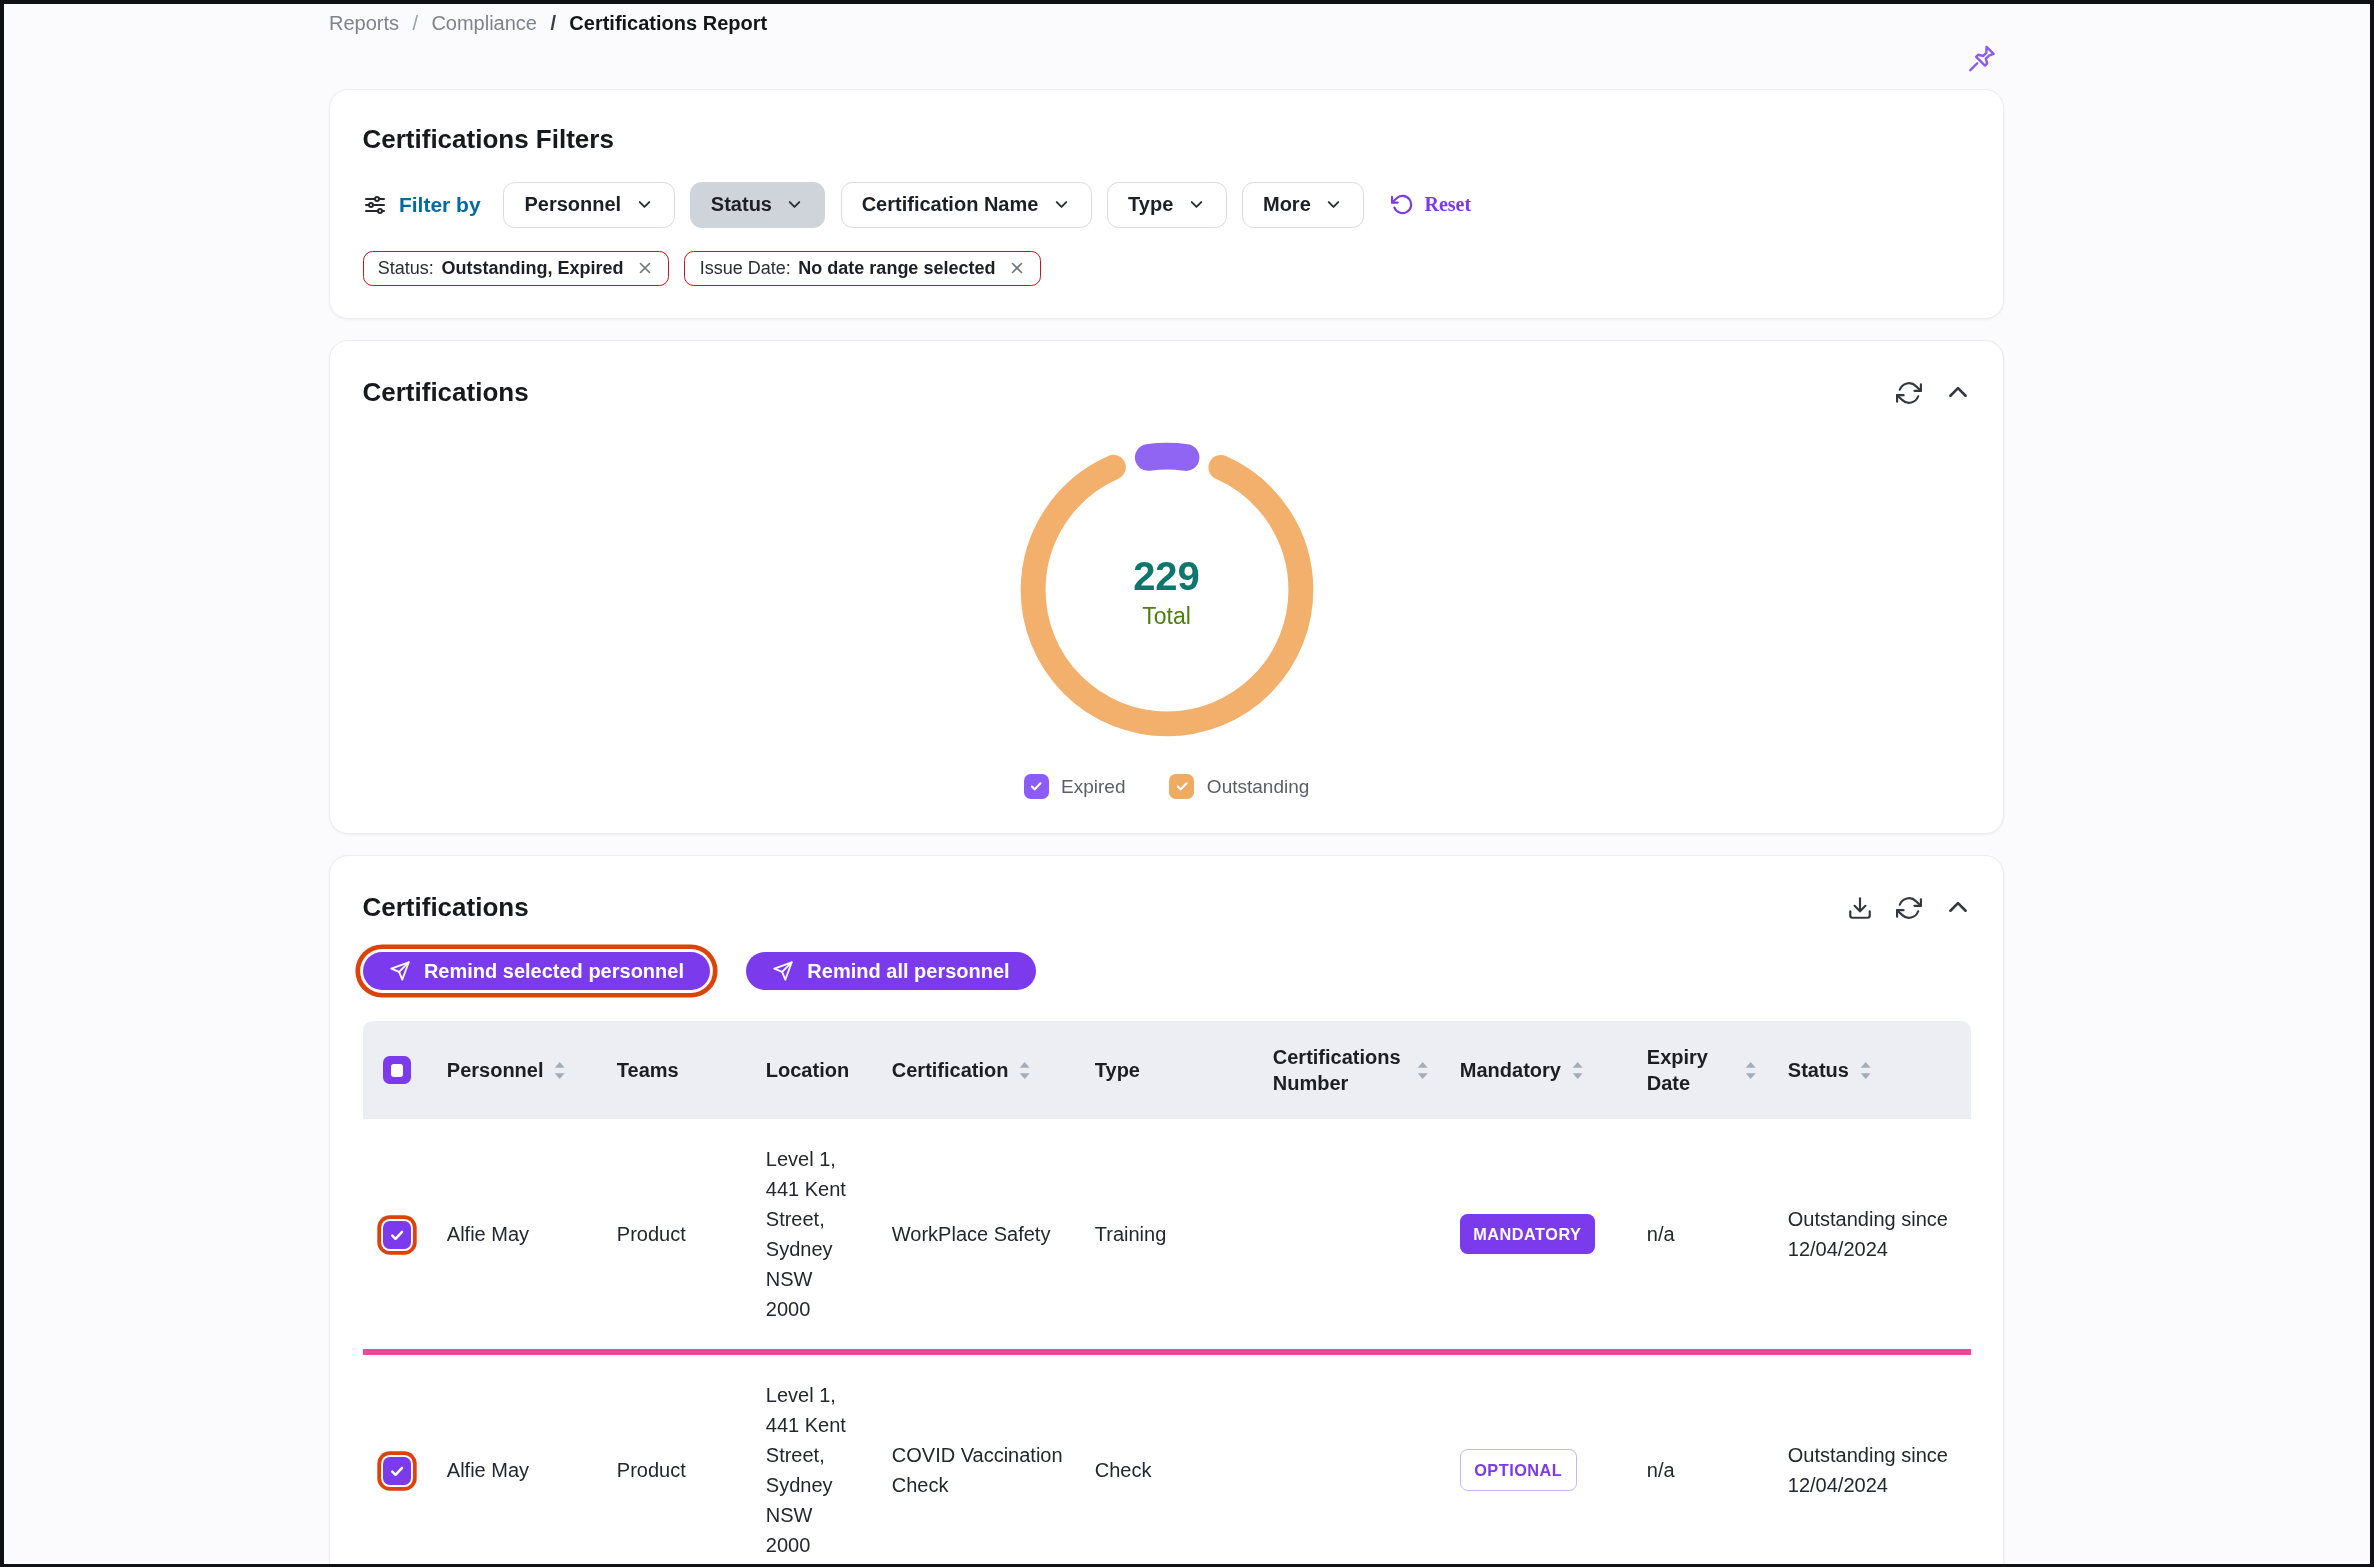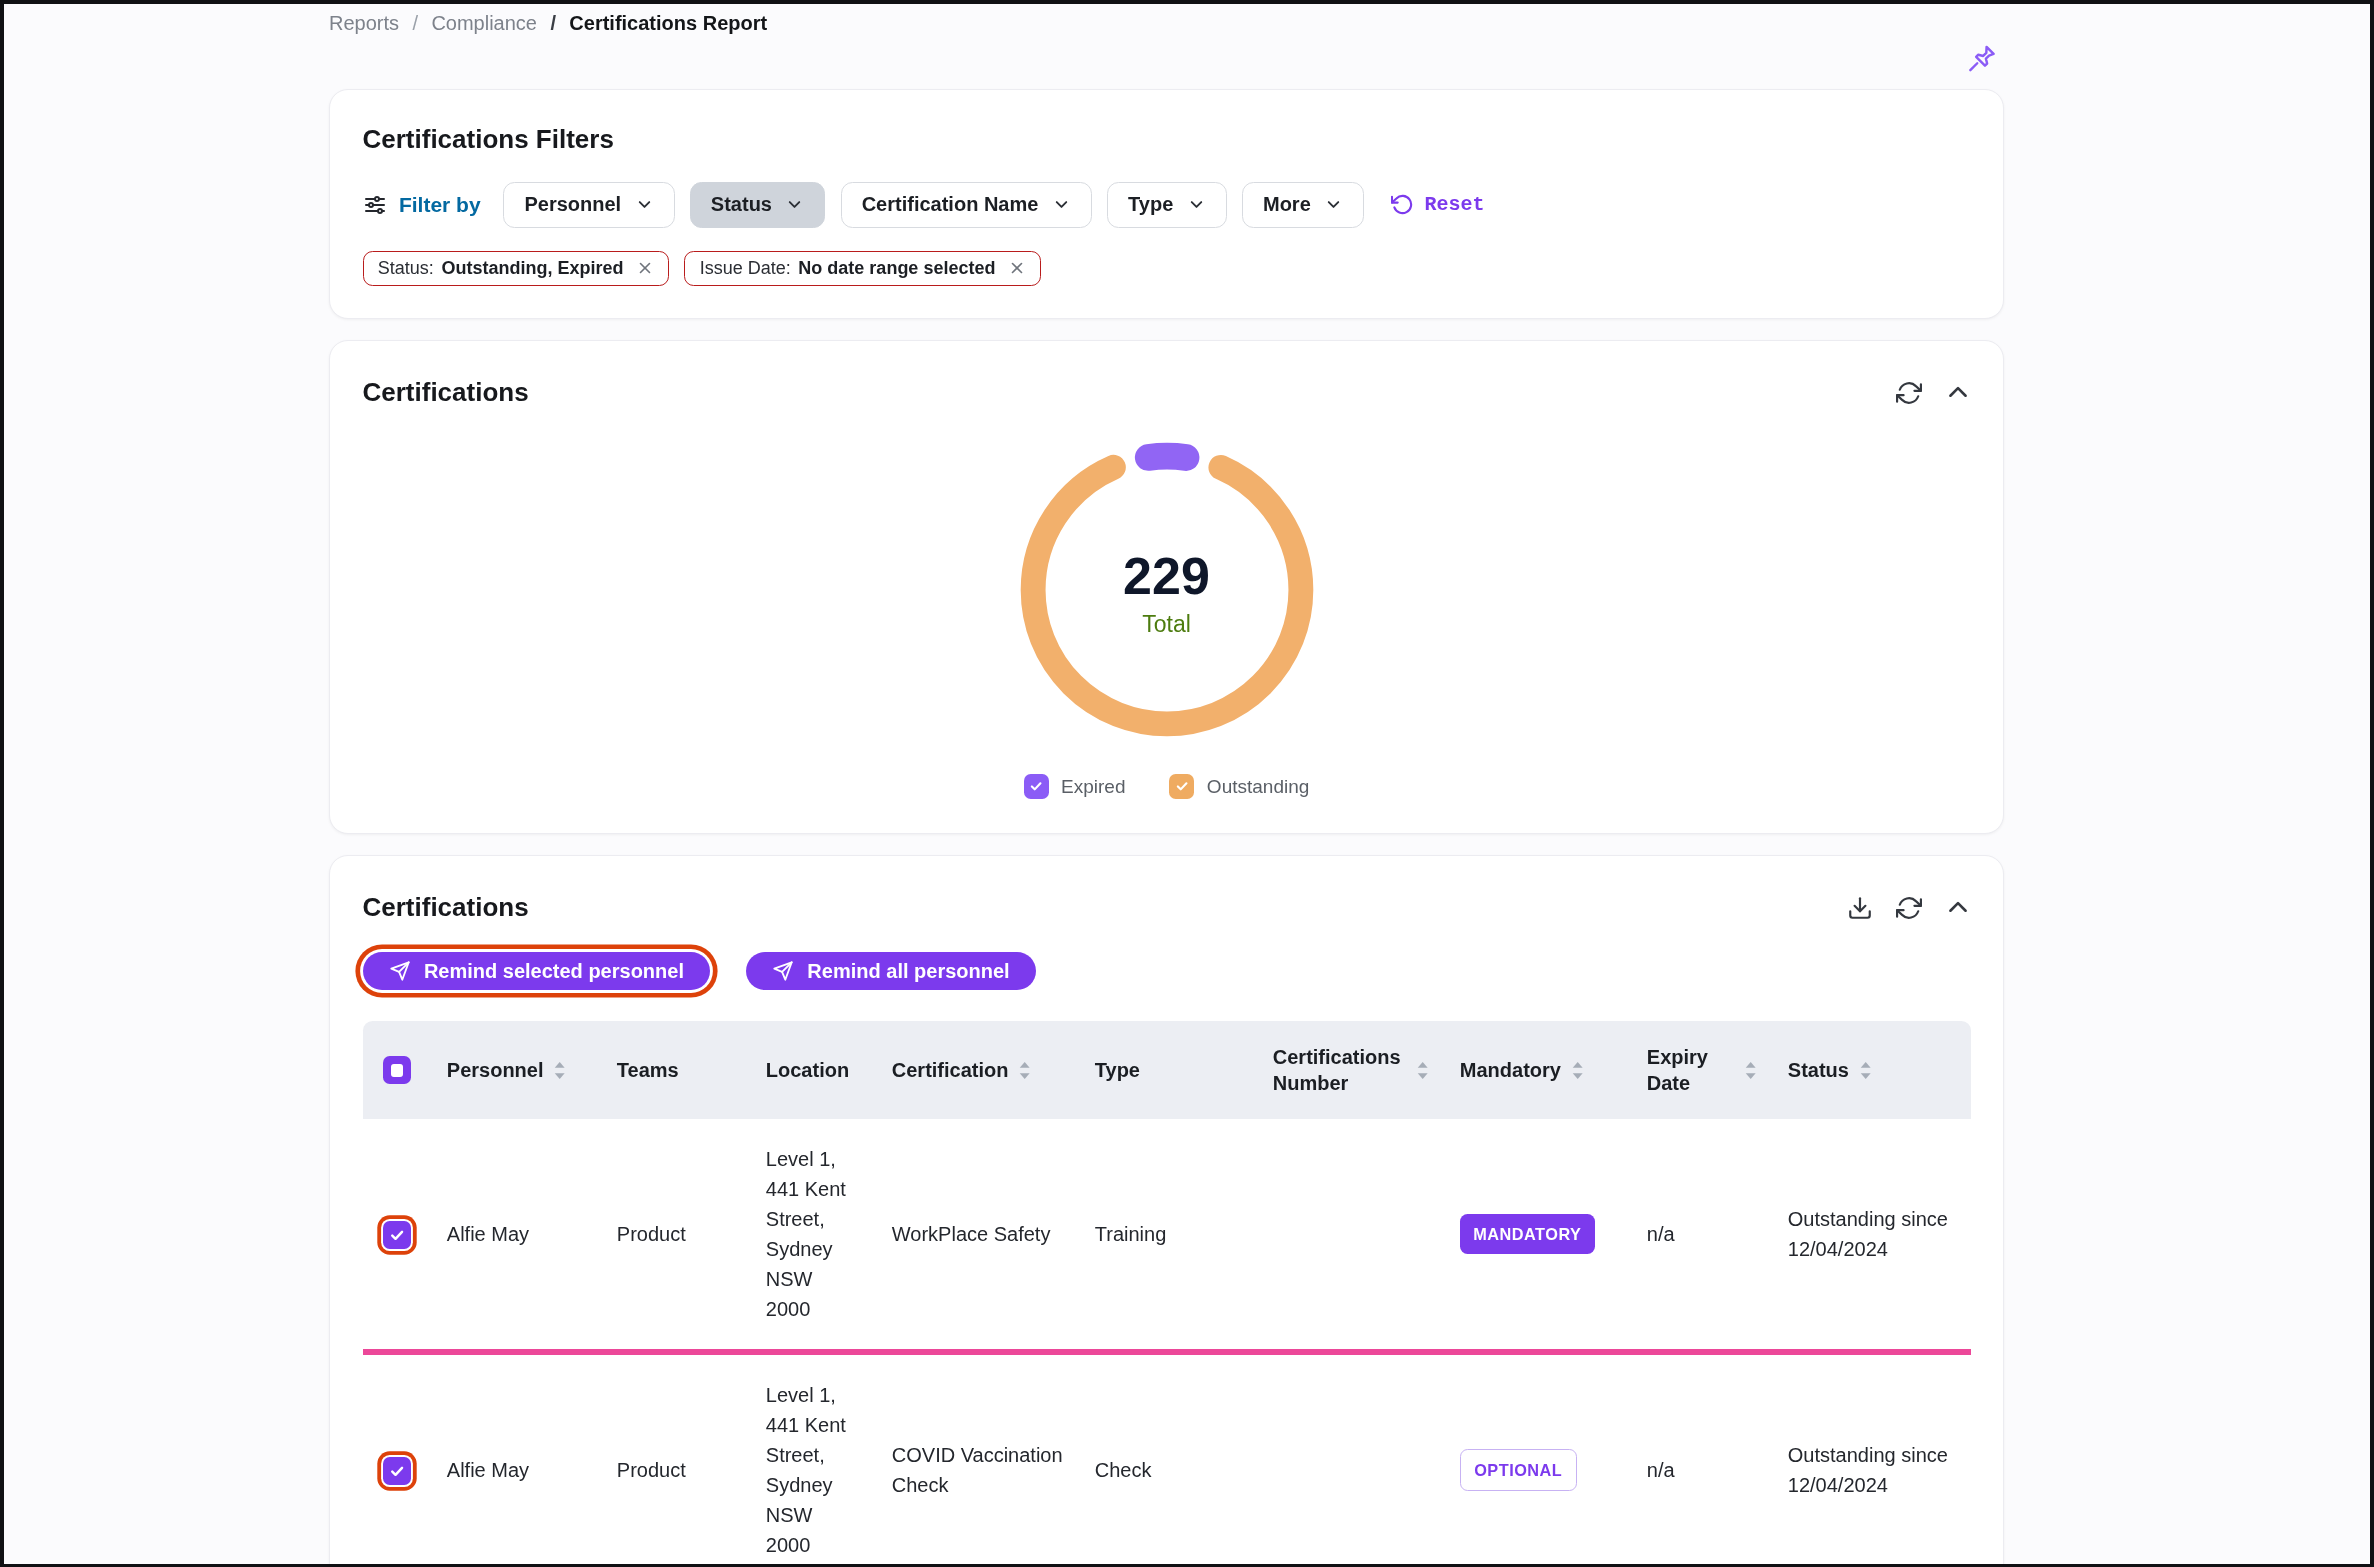--- a/index.html
+++ b/index.html
@@ -36,33 +36,33 @@
   .filters-card { margin-top:54px; padding:34px 32.5px 32.5px; }
   .filter-row { display:flex; align-items:center; margin-top:27px; gap:15.3px; }
   .filter-by { display:flex; align-items:center; gap:12.4px; font-size:21px; font-weight:700; margin-right:7.6px; color:#0369a1; }
   .filter-by .icon { width:24px; height:24px; color:#24272d; }
   .dd { display:inline-flex; align-items:center; gap:13.4px; height:46px; padding:0 20px; background:#fff;
         border:1.5px solid #d8dbe0; border-radius:11.5px; font-size:20px; font-weight:600; color:#1c1f24;
         font-family:inherit; cursor:pointer; }
   .dd .icon { width:19px; height:19px; color:#2b2f35; }
   .dd.active { background:#cfd4db; border-color:#cfd4db; }
   .reset-btn { display:inline-flex; align-items:flex-end; gap:10.5px; color:#7c3aed; font-size:20px; font-weight:600;
-        background:none; border:none; font-family:Liberation Mono, monospace; margin-left:11.5px; cursor:pointer; }
+        background:none; border:none; font-family:Liberation Serif, serif; margin-left:11.5px; cursor:pointer; }
   .reset-btn .icon { width:23px; height:23px; }
   .chips-row { display:flex; gap:15.3px; margin-top:23px; }
   .chip { display:inline-flex; align-items:center; gap:7.6px; border:1px solid #b91c1c; background:#fff;
         border-radius:9.6px; padding:0 14.3px; height:35px; font-size:18px; color:#2a2d33; }
   .chip b { font-weight:700; color:#1c1f24; }
   .chip .x { width:18px; height:18px; color:#6f747c; margin-left:4.8px; cursor:pointer; }
 
   
   .chart-card { margin-top:21px; padding:36px 32.5px 34px; }
   .donut-wrap { width:306px; margin:29px auto 0; position:relative; }
   .donut-center { position:absolute; inset:0; display:flex; flex-direction:column; align-items:center; justify-content:center; gap:4.8px; }
-  .donut-value { font-size:52px; font-weight:700; color:#0f172a; }
+  .donut-value { font-size:40px; font-weight:700; color:#0f766e; }
   .donut-label { font-size:23px; color:#4d7c0f; }
   .legend { display:flex; justify-content:center; gap:44px; margin-top:27px; }
   .legend-item { display:flex; align-items:center; gap:12.4px; font-size:19px; color:#5a5f66; }
   .lg-cbx { width:25px; height:25px; border-radius:6.7px; display:inline-flex; align-items:center; justify-content:center; color:#fff; cursor:pointer; }
   .lg-cbx svg { width:14.3px; height:14.3px; }
   .lg-cbx.purple { background:#8b5cf6; }
   .lg-cbx.orange { background:#efab61; }
 
   
   .table-card { margin-top:21px; padding:36px 32.5px 76px; }

